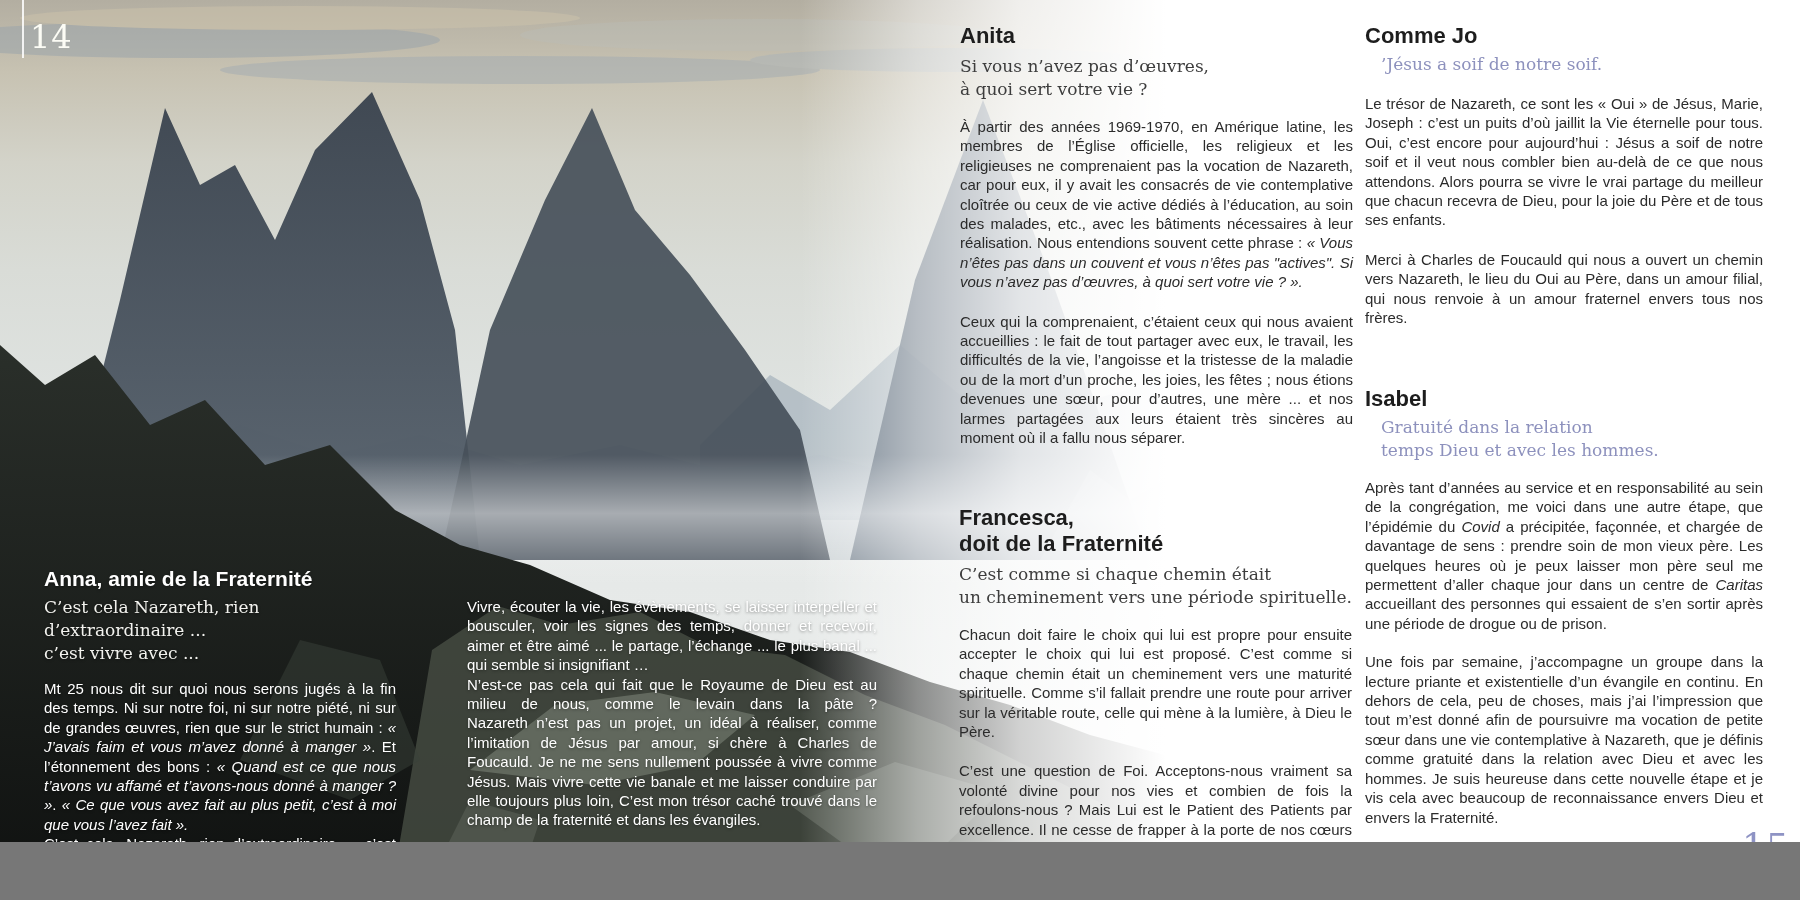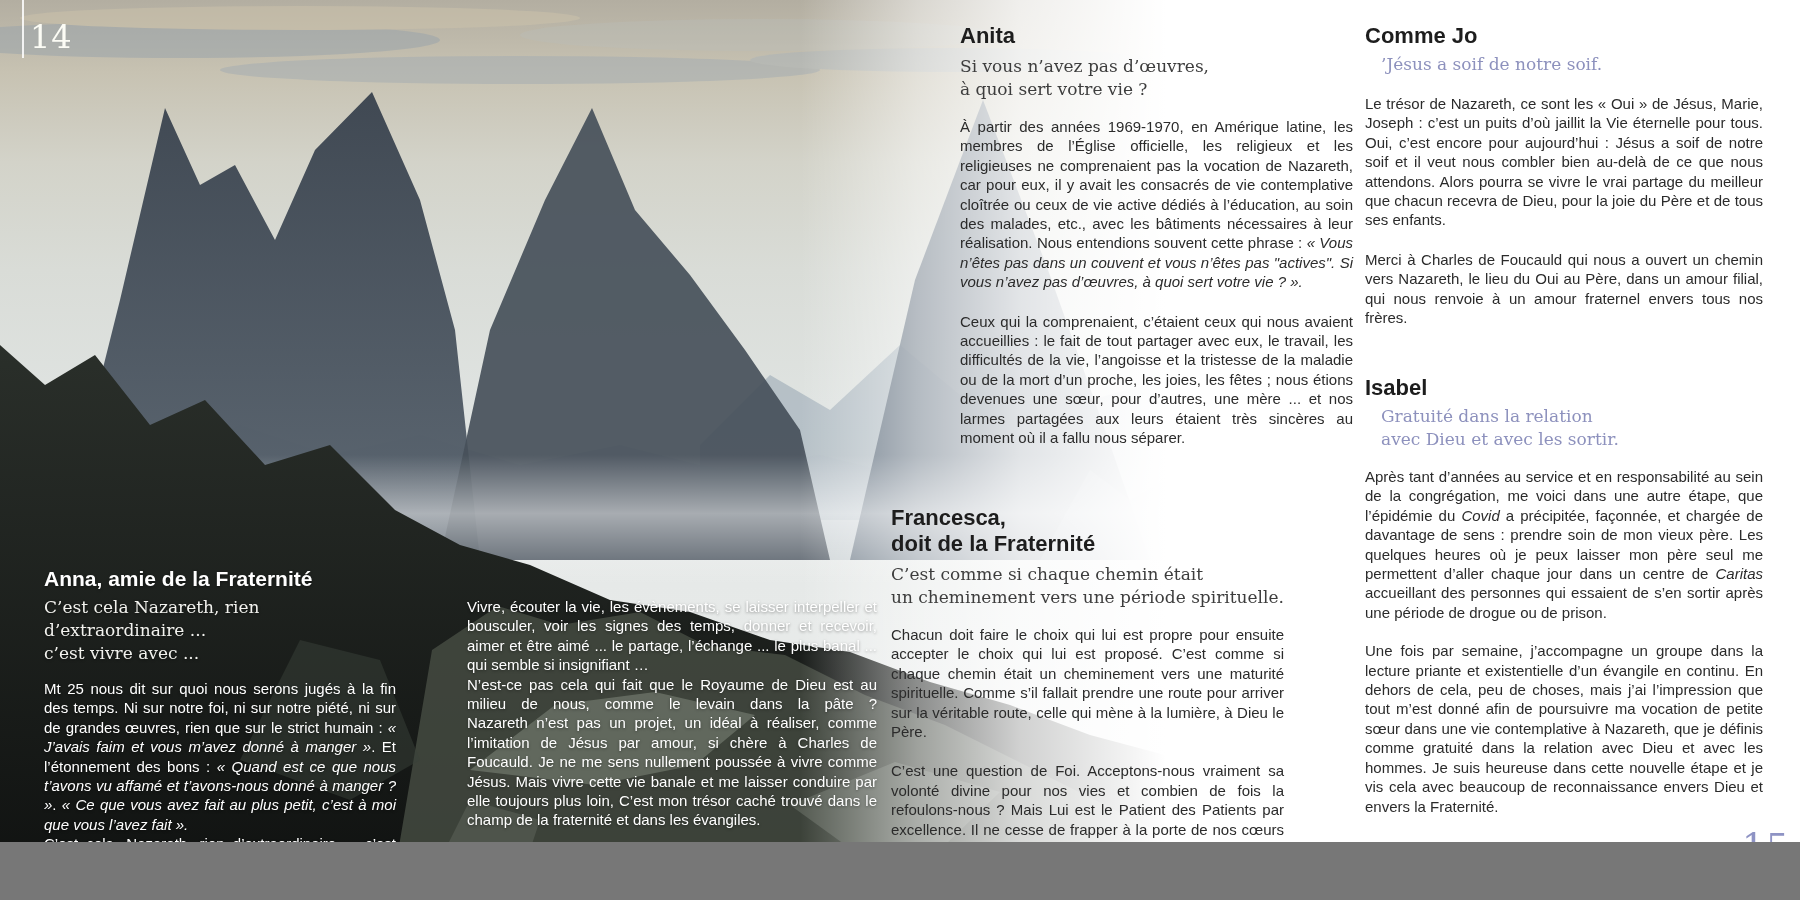--- a/index.html
+++ b/index.html
@@ -126,45 +126,45 @@
   <div class="col" style="left:960px;top:23px;width:393px;">
     <div class="h">Anita</div>
     <div class="sub">
       <div>Si vous n’avez pas d’œuvres,</div>
       <div>à quoi sert votre vie ?</div>
     </div>
     <div class="para"><span>À partir des années 1969-1970, en Amérique latine, les membres de l’Église officielle, les religieux et les religieuses ne comprenaient pas la vocation de Nazareth, car pour eux, il y avait les consacrés de vie contemplative cloîtrée ou ceux de vie active dédiés à l’éducation, au soin des malades, etc., avec les bâtiments nécessaires à leur réalisation. Nous entendions souvent cette phrase : </span><span class="it">«  Vous n’êtes pas dans un couvent et vous n’êtes pas "actives". Si vous n’avez pas d’œuvres, à quoi sert votre vie ? ».</span></div>
     <div class="para">Ceux qui la comprenaient, c’étaient ceux qui nous avaient accueillies : le fait de tout partager avec eux, le travail, les difficultés de la vie, l’angoisse et la tristesse de la maladie ou de la mort d’un proche, les joies, les fêtes ; nous étions devenues une sœur, pour d’autres, une mère ... et nos larmes partagées aux leurs étaient très sincères au moment où il a fallu nous séparer.</div>
   </div>
 
-  <div class="col" style="left:891px;top:505px;width:393px;">
+  <div class="col" style="left:959px;top:505px;width:393px;">
     <div class="h" style="margin-bottom:6px;">
       <div>Francesca,</div>
       <div>doit de la Fraternité</div>
     </div>
     <div class="sub">
       <div>C’est comme si chaque chemin était</div>
       <div>un cheminement vers une période spirituelle.</div>
     </div>
     <div class="para">Chacun doit faire le choix qui lui est propre pour ensuite accepter le choix qui lui est proposé. C’est comme si chaque chemin était un cheminement vers une maturité spirituelle. Comme s’il fallait prendre une route pour arriver sur la véritable route, celle qui mène à la lumière, à Dieu le Père.</div>
     <div class="para">C’est une question de Foi. Acceptons-nous vraiment sa volonté divine pour nos vies et combien de fois la refoulons-nous ? Mais Lui est le Patient des Patients par excellence. Il ne cesse de frapper à la porte de nos cœurs jusqu’à ce que nous disions oui.</div>
   </div>
 
   <div class="col" style="left:1365px;top:23px;width:398px;">
     <div class="h" style="margin-bottom:4px;">Comme Jo</div>
     <div class="sub blue" style="margin-bottom:18px;">’Jésus a soif de notre soif.</div>
     <div class="para">Le trésor de Nazareth, ce sont les « Oui » de Jésus, Marie, Joseph : c’est un puits d’où jaillit la Vie éternelle pour tous. Oui, c’est encore pour aujourd’hui : Jésus a soif de notre soif et il veut nous combler bien au-delà de ce que nous attendons. Alors pourra se vivre le vrai partage du meilleur que chacun recevra de Dieu, pour la joie du Père et de tous ses enfants.</div>
     <div class="para">Merci à Charles de Foucauld qui nous a ouvert un chemin vers Nazareth, le lieu du Oui au Père, dans un amour filial, qui nous renvoie à un amour fraternel envers tous nos frères.</div>
   </div>
 
-  <div class="col" style="left:1365px;top:375px;width:398px;">
+  <div class="col" style="left:1365px;top:386px;width:398px;">
     <div class="h" style="margin-bottom:4px;">Isabel</div>
     <div class="sub blue">
       <div>Gratuité dans la relation</div>
-      <div>avec Dieu et avec les sortir.</div>
+      <div>temps Dieu et avec les hommes.</div>
     </div>
     <div class="para" style="margin-bottom:19px;"><span>Après tant d’années au service et en responsabilité au sein de la congrégation, me voici dans une autre étape, que l’épidémie du </span><span class="it">Covid</span><span> a précipitée, façonnée, et chargée de davantage de sens : prendre soin de mon vieux père. Les quelques heures où je peux laisser mon père seul me permettent d’aller chaque jour dans un centre de </span><span class="it">Caritas</span><span> accueillant des personnes qui essaient de s’en sortir après une période de drogue ou de prison.</span></div>
     <div class="para">Une fois par semaine, j’accompagne un groupe dans la lecture priante et existentielle d’un évangile en continu. En dehors de cela, peu de choses, mais j’ai l’impression que tout m’est donné afin de poursuivre ma vocation de petite sœur dans une vie contemplative à Nazareth, que je définis comme gratuité dans la relation avec Dieu et avec les hommes. Je suis heureuse dans cette nouvelle étape et je vis cela avec beaucoup de reconnaissance envers Dieu et envers la Fraternité.</div>
   </div>
 
   <div class="pn-right">15</div>
   <div class="pn-right-line"></div>
 
 </div>
 

